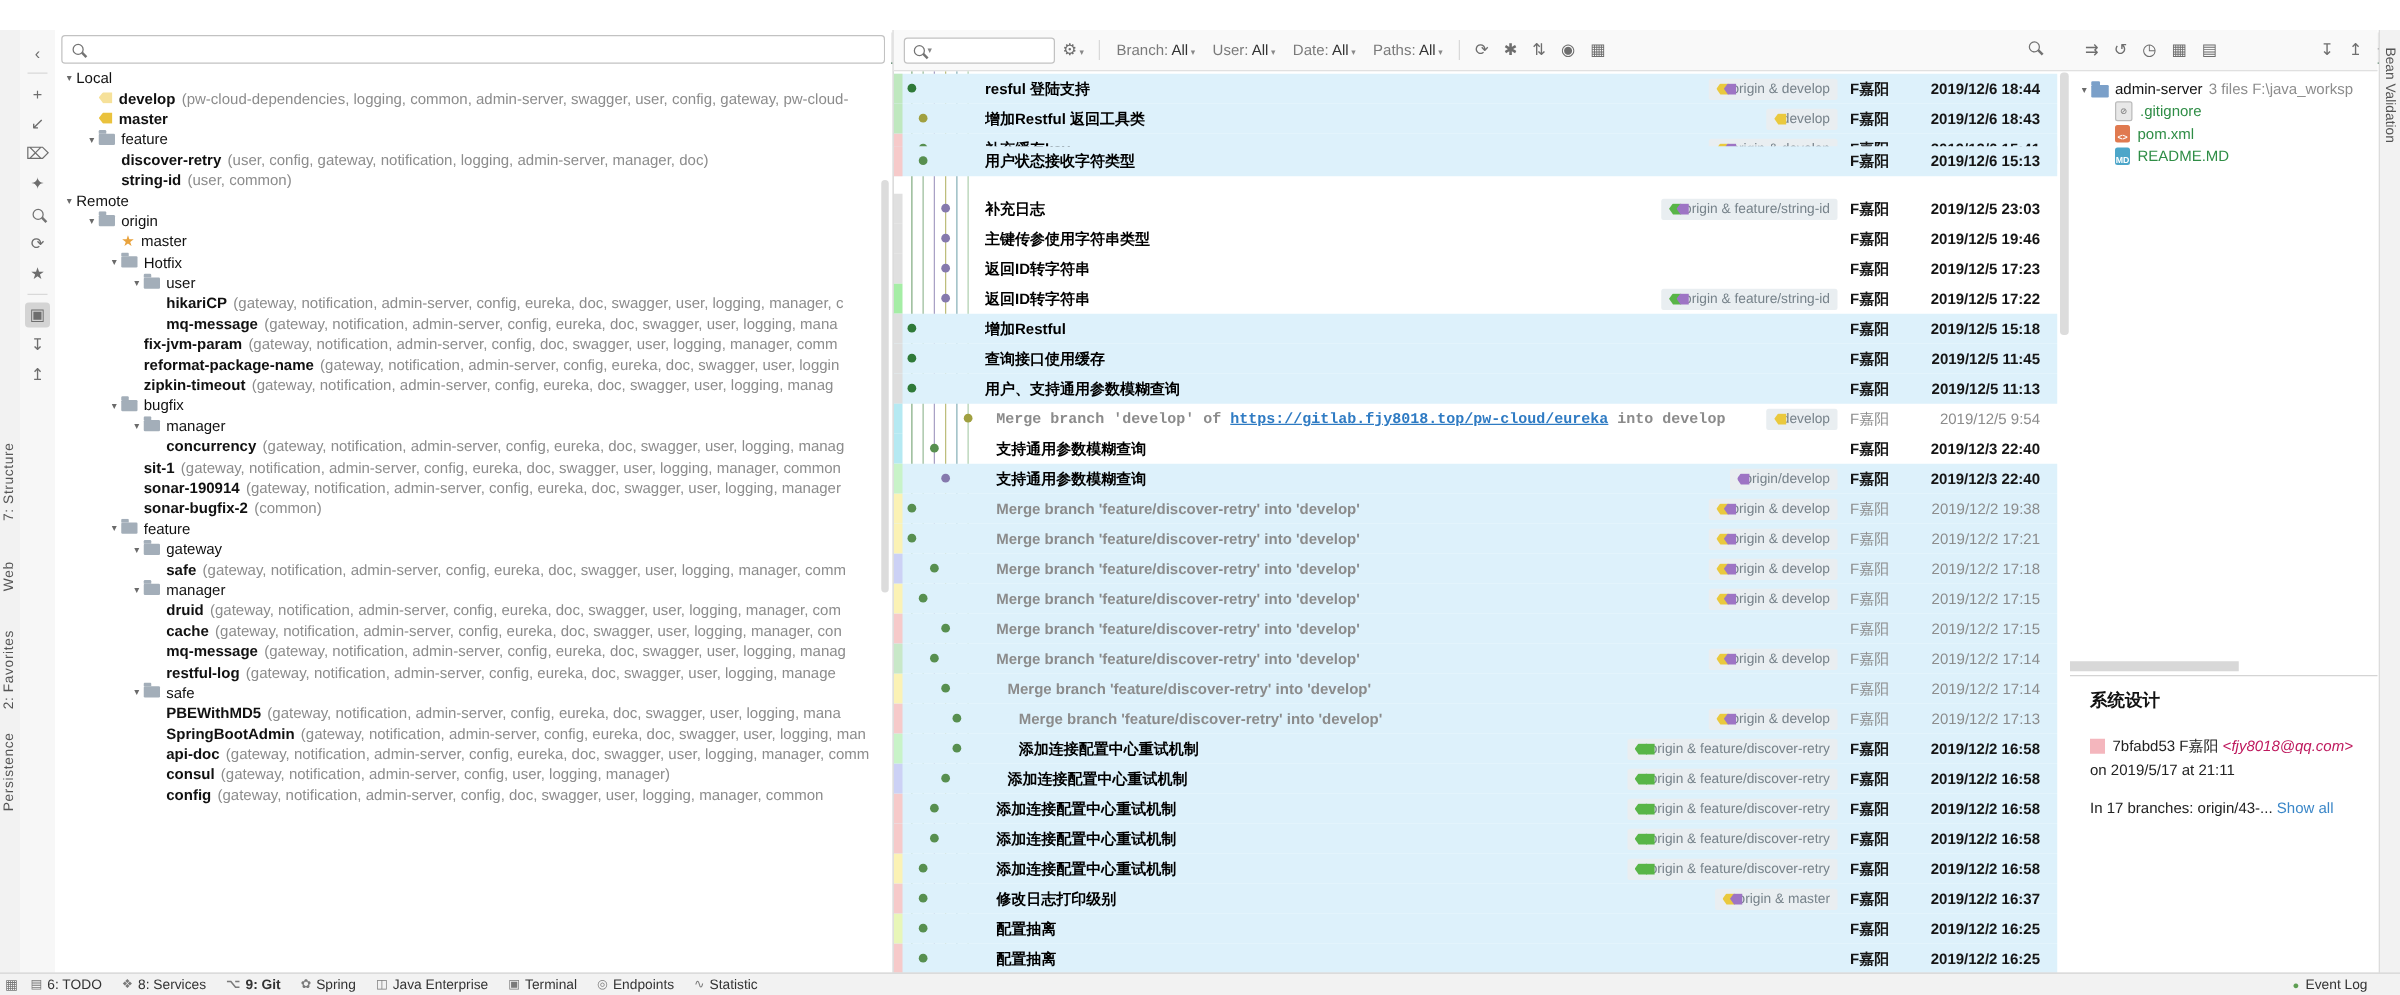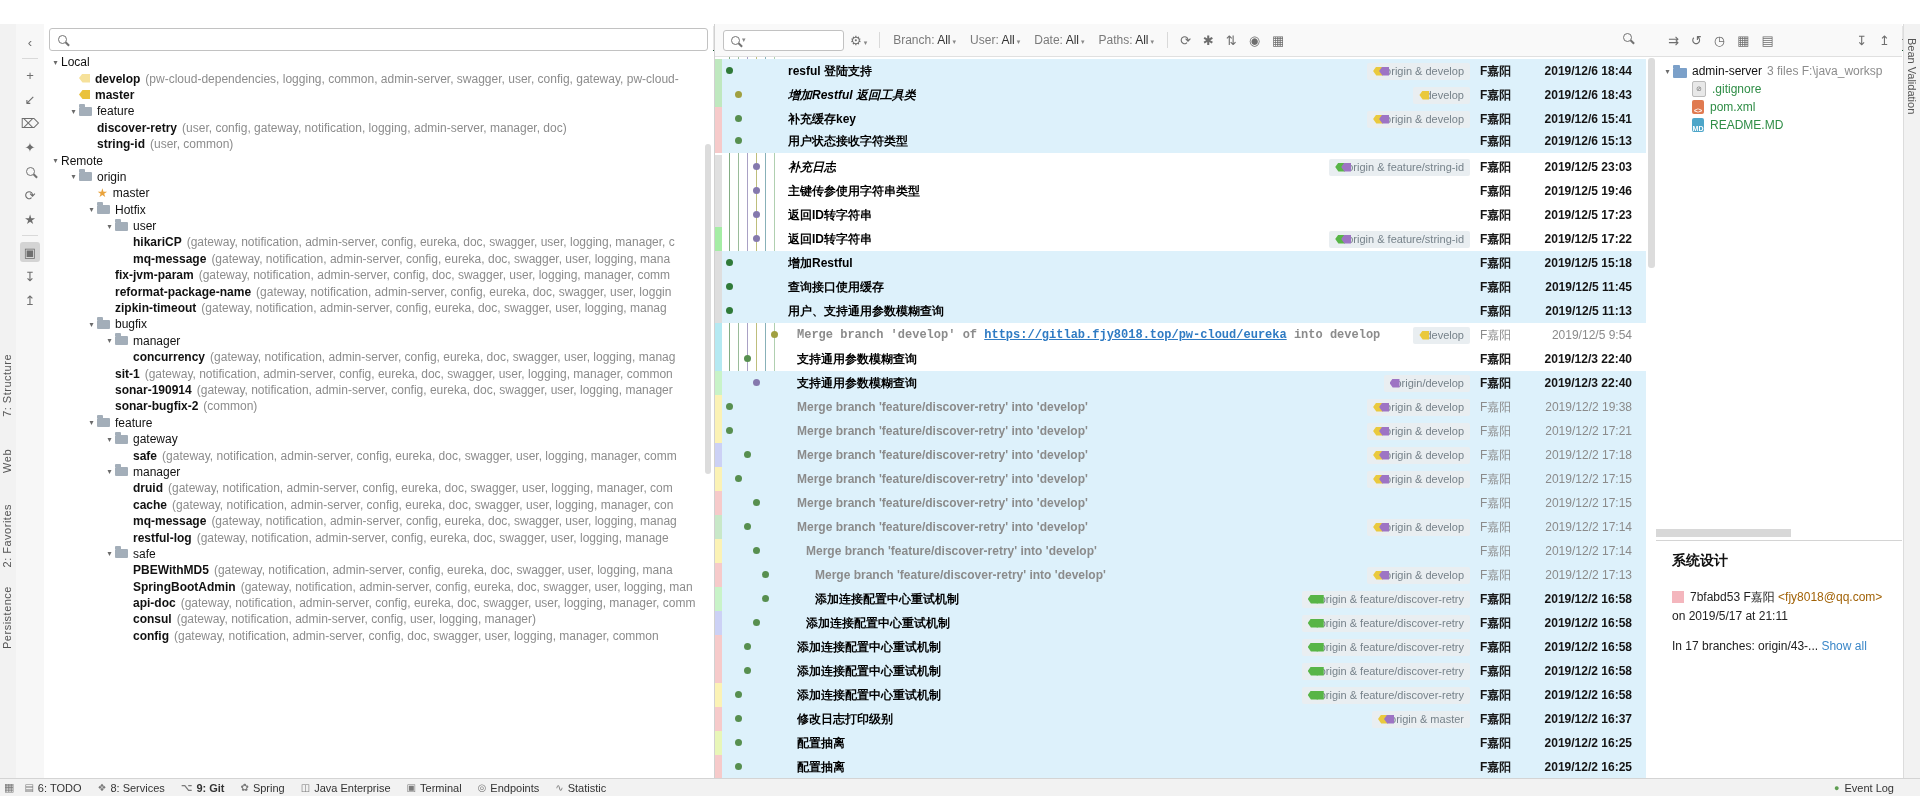--- a/index.html
+++ b/index.html
@@ -99,21 +99,21 @@
   .fi.xml{background:#e07a50;}
   .fi.md{background:#4da6c9;}
   .folder-blue{display:inline-block;width:14px;height:10px;background:#7ba0c9;border-radius:1px;position:relative;margin-top:3px;}
   .folder-blue::before{content:'';position:absolute;top:-3px;left:0;width:7px;height:3px;background:#7ba0c9;border-radius:1px 1px 0 0;}
   .r-hscroll{position:absolute;left:0;top:505px;width:135px;height:8px;background:#d8d8d8;}
   .r-divider{position:absolute;left:0;right:0;top:516px;height:1px;background:#d4d4d4;}
   .details{position:absolute;left:16px;right:10px;top:528px;}
   .d-title{font-size:14px;font-weight:bold;color:#111;}
   .d-meta{margin-top:18px;line-height:1.55;color:#222;}
   .d-swatch{display:inline-block;width:12px;height:12px;background:#f4b6bd;vertical-align:-2px;margin-right:6px;}
-  .d-meta a{color:#a16207;text-decoration:none;}
+  .d-meta a{color:#be185d;text-decoration:none;font-style:italic;}
   .d-branches{margin-top:14px;color:#222;}
   .d-branches a{color:#3b87c8;text-decoration:none;}
   
   .statusbar{position:absolute;left:0;right:0;bottom:0;height:17px;background:#f2f2f2;
              border-top:1px solid #d4d4d4;display:flex;align-items:center;font-size:11px;color:#333;}
   .sb-switch{margin:0 10px 0 4px;color:#777;}
   .sb-item{display:flex;align-items:center;gap:4px;margin-right:16px;white-space:nowrap;}
   .sb-item .ico{color:#7a7a7a;font-size:10px;}
   .sb-item.active{font-weight:bold;}
   .sb-right{margin-left:auto;margin-right:26px;display:flex;align-items:center;gap:5px;}
@@ -396,21 +396,21 @@
             </span>
           </span>
           <span class="lauthor">F嘉阳</span>
           <span class="ldate">2019/12/6 18:44</span>
         </div>
         <div class="lrow sel" style="top: 26px;">
           <span class="stripe" style="background: rgb(191, 232, 191);"></span>
           <span class="graph">
             <span class="dot" style="left: 13px; background: rgb(160, 160, 64);"></span>
           </span>
-          <span class="lmsg" style="margin-left: 0px; font-style: italic;">增加Restful 返回工具类</span>
+          <span class="lmsg" style="margin-left: 0px;">增加Restful 返回工具类</span>
           <span class="chips">
             <span class="chip">
               <span class="tag-sm" style="background: rgb(234, 201, 61);"></span>
               <span>develop</span>
             </span>
           </span>
           <span class="lauthor">F嘉阳</span>
           <span class="ldate">2019/12/6 18:43</span>
         </div>
         <div class="lrow sel" style="top: 50px;">
@@ -422,36 +422,36 @@
           <span class="chips">
             <span class="chip">
               <span class="tag-sm" style="background: rgb(234, 201, 61);"></span>
               <span class="tag-sm" style="background: rgb(157, 116, 196);"></span>
               <span>origin &amp; develop</span>
             </span>
           </span>
           <span class="lauthor">F嘉阳</span>
           <span class="ldate">2019/12/6 15:41</span>
         </div>
-        <div class="lrow sel" style="top: 72px; justify-content: center;">
+        <div class="lrow sel" style="top: 60px; justify-content: center;">
           <span class="stripe" style="background: rgb(246, 202, 202);"></span>
           <span class="graph">
             <span class="dot" style="left: 13px; background: rgb(87, 143, 79);"></span>
           </span>
           <span class="lmsg" style="margin-left: 0px;">用户状态接收字符类型</span>
           <span class="chips"></span>
           <span class="lauthor">F嘉阳</span>
           <span class="ldate">2019/12/6 15:13</span>
         </div>
         <div class="lrow" style="top: 98px;">
           <span class="stripe" style="background: rgb(224, 224, 224);"></span>
           <span class="graph">
             <span class="dot" style="left: 31px; background: rgb(133, 121, 173);"></span>
           </span>
-          <span class="lmsg" style="margin-left: 0px; font-style: italic;">补充日志</span>
+          <span class="lmsg" style="margin-left: 0px;">补充日志</span>
           <span class="chips">
             <span class="chip">
               <span class="tag-sm" style="background: rgb(88, 181, 71);"></span>
               <span class="tag-sm" style="background: rgb(157, 116, 196);"></span>
               <span>origin &amp; feature/string-id</span>
             </span>
           </span>
           <span class="lauthor">F嘉阳</span>
           <span class="ldate">2019/12/5 23:03</span>
         </div>

